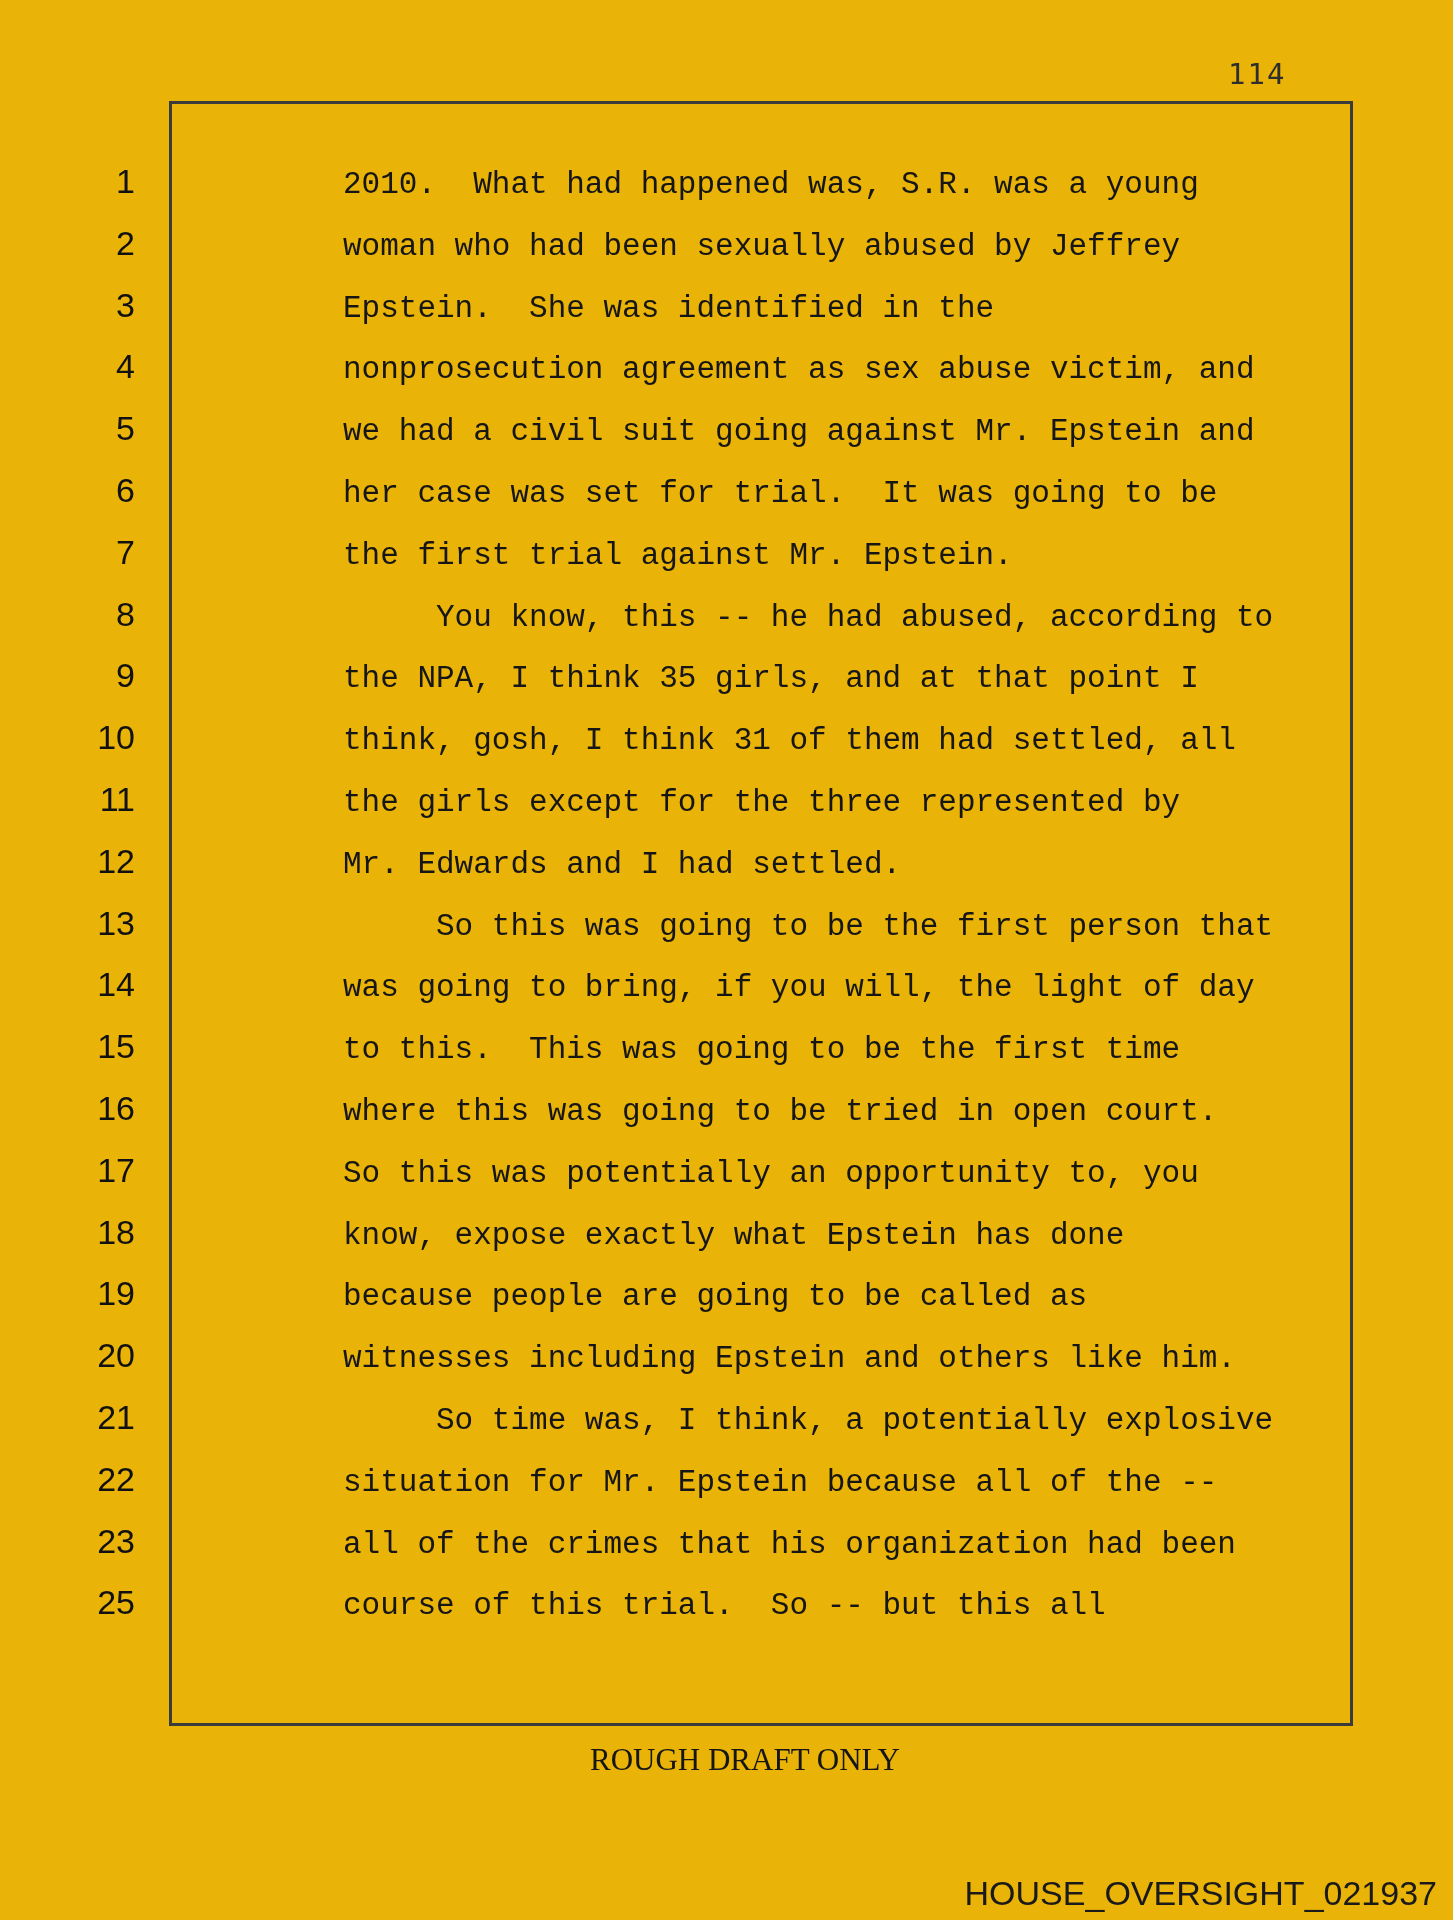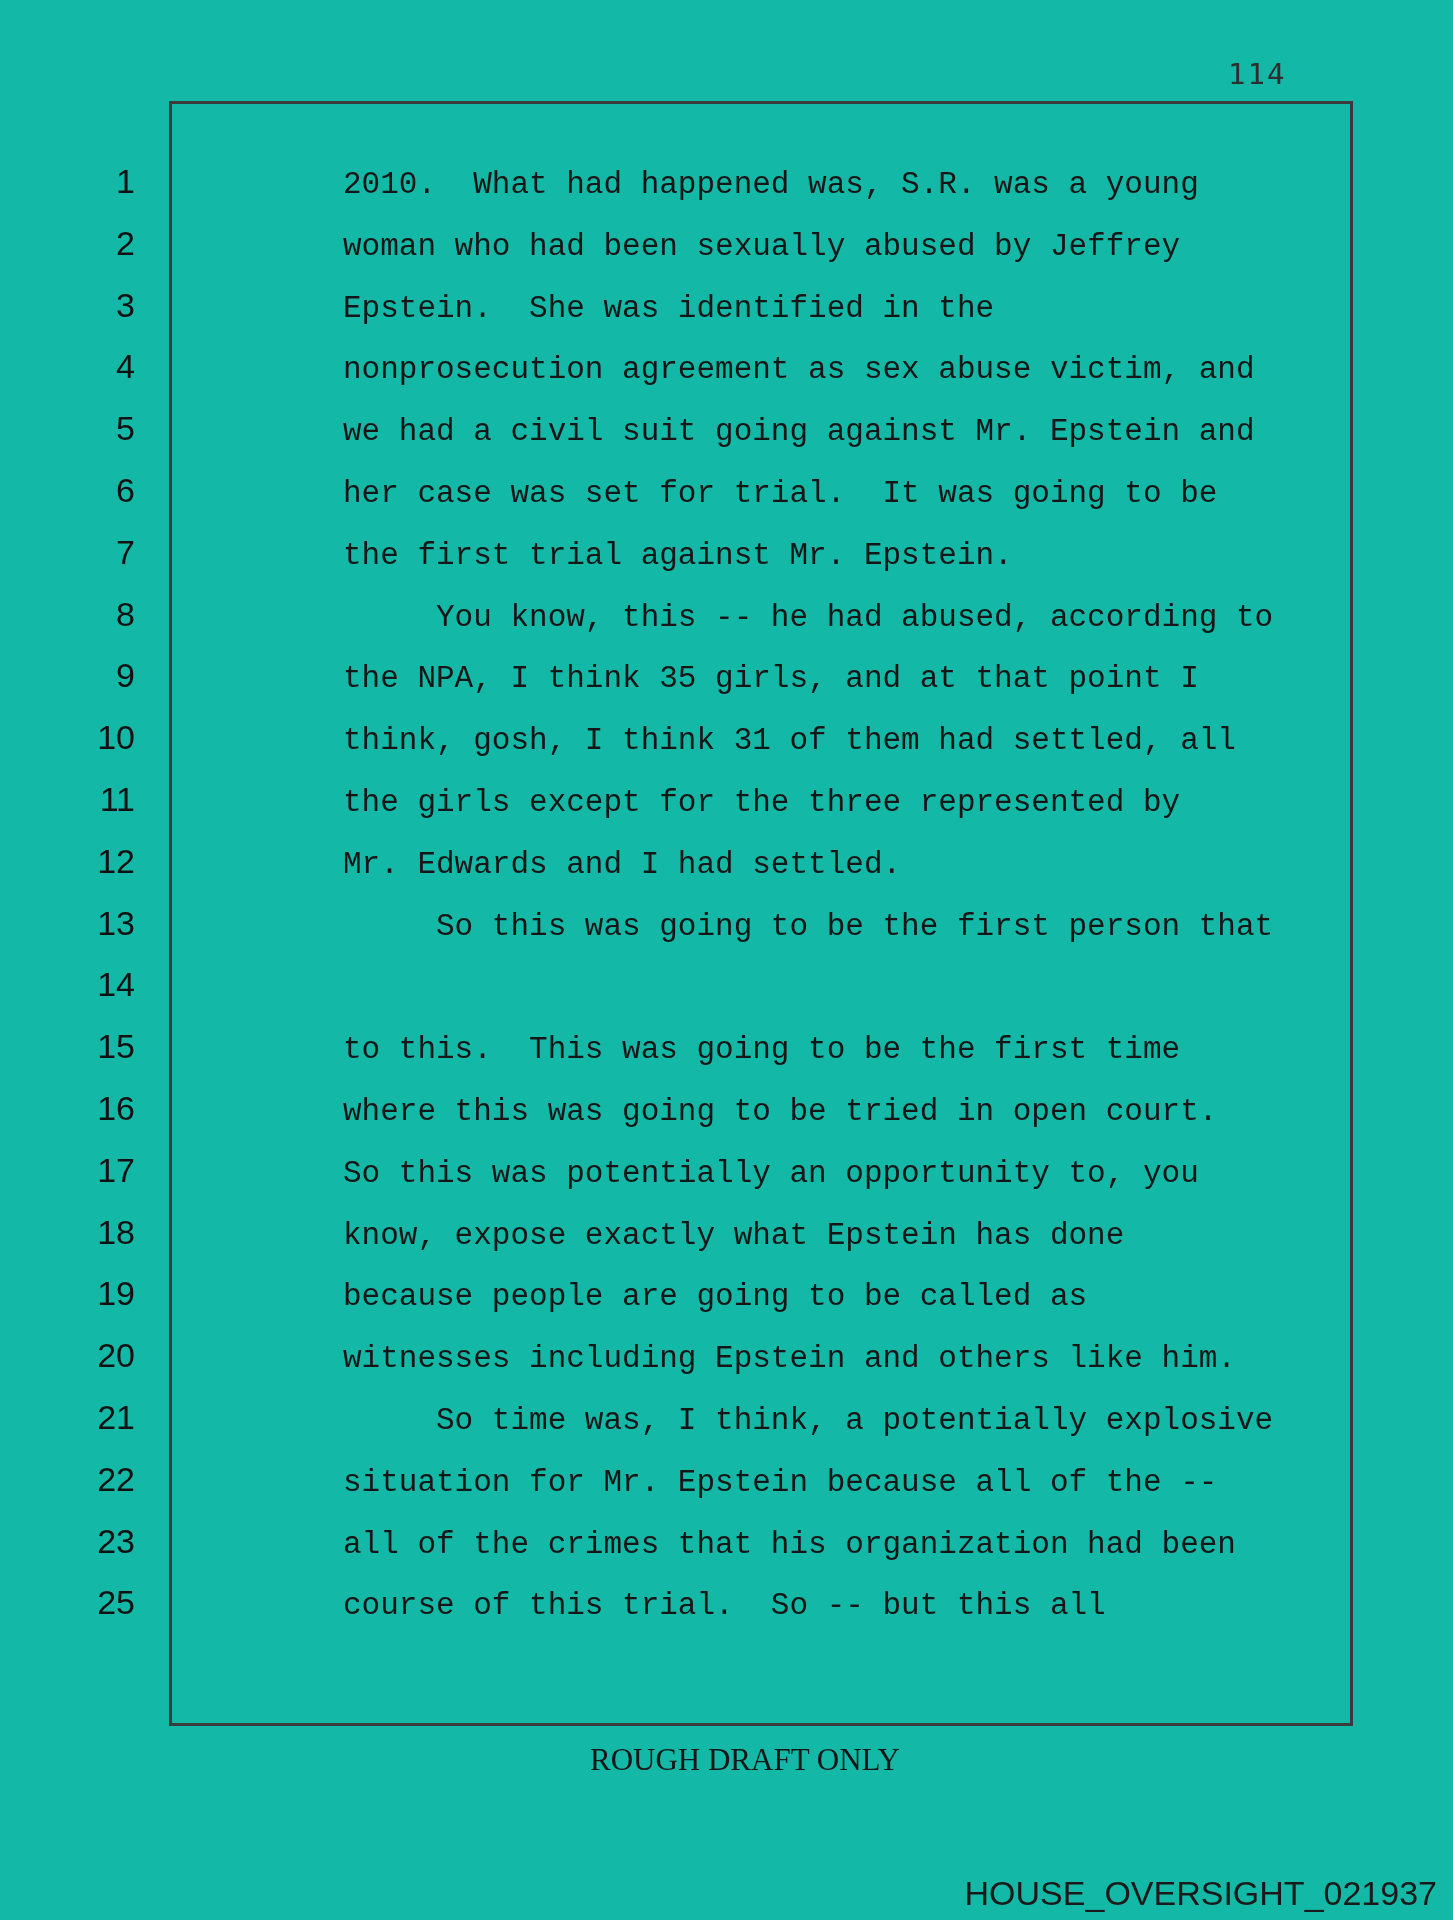--- a/index.html
+++ b/index.html
@@ -4,21 +4,21 @@
 <style>
   html, body {
     margin: 0;
     padding: 0;
     background: #ffffff;
   }
   .page {
     position: relative;
     width: 1453px;
     height: 1920px;
-    background: #14b8a6;
+    background: #eab308;
     overflow: hidden;
     color: #1b1b1b;
   }
   .page-number {
     position: absolute;
     top: 57px;
     left: 1228px;
     font-family: "DejaVu Sans Mono", "Liberation Mono", monospace;
     font-size: 29px;
     letter-spacing: 2px;
@@ -153,20 +153,21 @@
         <span class="text">Mr. Edwards and I had settled.</span>
       </div>
 
       <div class="line">
         <span class="num">13</span>
         <span class="text">     So this was going to be the first person that</span>
       </div>
 
       <div class="line">
         <span class="num">14</span>
+        <span class="text">was going to bring, if you will, the light of day</span>
       </div>
 
       <div class="line">
         <span class="num">15</span>
         <span class="text">to this.  This was going to be the first time</span>
       </div>
 
       <div class="line">
         <span class="num">16</span>
         <span class="text">where this was going to be tried in open court.</span>

